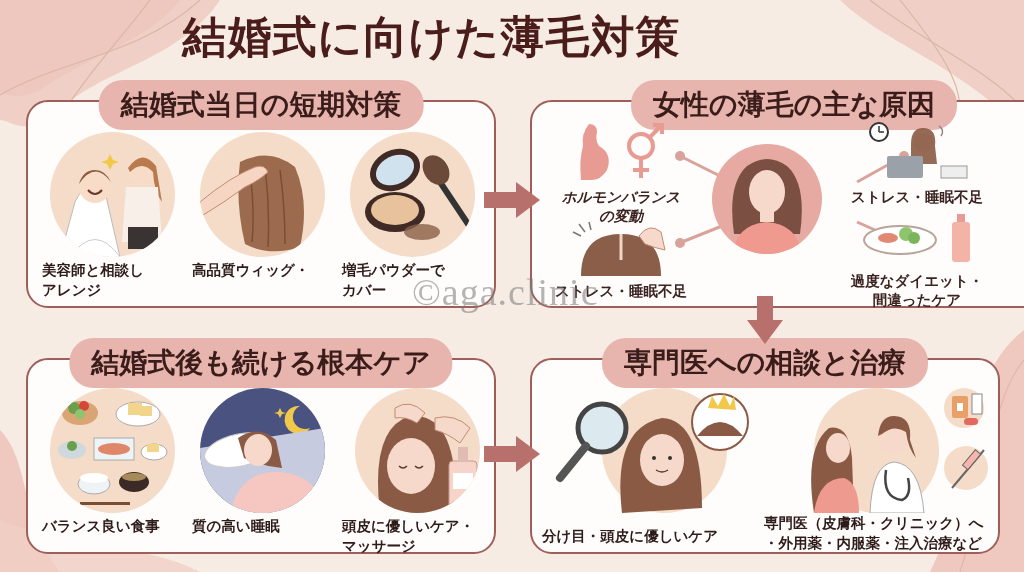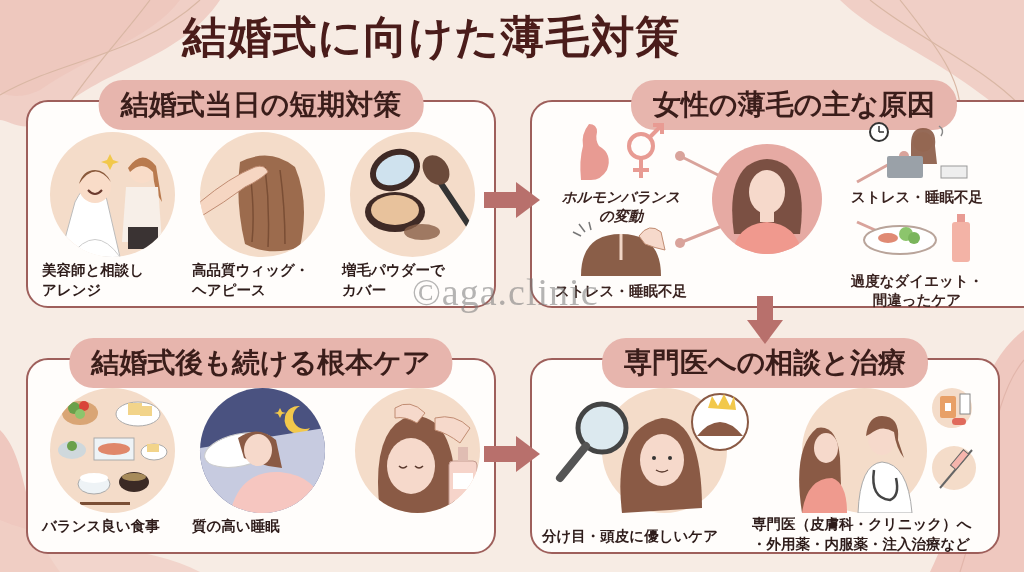--- a/index.html
+++ b/index.html
@@ -85,21 +85,20 @@
   <div class="item" style="left:164px; top:30px; width:140px;">
     <div class="circle" style="width:125px;height:125px;">
       <svg width="125" height="125" viewBox="0 0 125 125">
         <path d="M40,30 Q70,15 95,35 Q110,70 100,115 Q70,125 45,112 Q35,70 40,30 Z" fill="#9c6b4d"></path>
         <path d="M50,40 Q55,80 52,110 M65,35 Q70,75 68,115 M80,38 Q85,75 85,112" stroke="#7a4e35" stroke-width="1.5" fill="none"></path>
         <path d="M0,70 Q30,45 55,35 Q65,32 68,40 Q60,48 45,55 Q25,70 0,85 Z" fill="#f6d6c2" stroke="#c08c72"></path>
       </svg>
     </div>
     <div class="caption">
       <div>高品質ウィッグ・</div>
-      <div>ヘアピース</div>
     </div>
   </div>
 
   <div class="item" style="left:314px; top:30px; width:140px;">
     <div class="circle" style="width:125px;height:125px;">
       <svg width="125" height="125" viewBox="0 0 125 125">
         <ellipse cx="45" cy="38" rx="26" ry="20" fill="#3f2a25" transform="rotate(-25 45 38)"></ellipse>
         <ellipse cx="45" cy="38" rx="20" ry="14" fill="#cfe2ee" transform="rotate(-25 45 38)"></ellipse>
         <ellipse cx="45" cy="80" rx="30" ry="20" fill="#3f2a25"></ellipse>
         <ellipse cx="45" cy="78" rx="24" ry="15" fill="#e8c29c"></ellipse>
@@ -255,20 +254,24 @@
         <path d="M44,78 Q48,82 52,78 M60,78 Q64,82 68,78" stroke="#5a3a2e" stroke-width="1.5" fill="none"></path>
         <path d="M40,20 Q55,10 70,25 L62,35 Q50,28 40,30 Z" fill="#f6d9cb" stroke="#c08c72"></path>
         <path d="M80,30 Q100,25 115,40 L105,55 Q92,45 80,42 Z" fill="#f6d9cb" stroke="#c08c72"></path>
       </svg>
       <svg style="position:absolute; left:92px; top:55px;" width="32" height="70" viewBox="0 0 32 70">
         <rect x="2" y="18" width="28" height="50" rx="4" fill="#f6d4ca" stroke="#c49b90"></rect>
         <rect x="11" y="4" width="10" height="14" fill="#e0bdb3"></rect>
         <rect x="6" y="30" width="20" height="16" fill="#fff"></rect>
       </svg>
     </div>
+    <div class="caption">
+      <div>頭皮に優しいケア・</div>
+      <div>マッサージ</div>
+    </div>
   </div>
 </div>
 
 <svg class="arrow-right" style="left:484px; top:434px;" width="58" height="40" viewBox="0 0 58 40">
   <rect x="0" y="12" width="34" height="16" fill="#b8706c"></rect>
   <polygon points="32,2 56,20 32,38" fill="#b8706c"></polygon>
 </svg>
 
 <div class="panel" style="left:530px; top:358px; width:470px; height:196px;padding-left:18px;">
   <div class="panel-header">専門医への相談と治療</div>
@@ -287,21 +290,21 @@
         <circle cx="168" cy="34" r="28" fill="#fff" stroke="#8a5a45" stroke-width="2"></circle>
         <path d="M145,48 Q168,20 191,48 Z" fill="#8a5a45"></path>
         <path d="M156,20 L160,8 L166,18 L172,6 L178,18 L182,8 L184,22 Z" fill="#f2c84b"></path>
       </svg>
     </div>
     <div class="caption" style="margin-top:14px;">
       <div>分け目・頭皮に優しいケア</div>
     </div>
   </div>
 
-  <div class="item" style="left:220px; top:28px; width:240px;">
+  <div class="item" style="left:232px; top:28px; width:240px;font-family:Liberation Mono, monospace;">
     <div style="position:relative; width:220px; height:125px; margin:0 auto;">
       <div class="circle" style="position:absolute; left:40px; top:0; width:125px; height:125px;"></div>
       <svg style="position:absolute; left:0; top:0;" width="220" height="125" viewBox="0 0 220 125">
         <path d="M40,125 Q30,60 55,40 Q75,36 78,70 L80,125 Z" fill="#8a5a45"></path>
         <ellipse cx="64" cy="60" rx="12" ry="15" fill="#f6d9cb"></ellipse>
         <path d="M40,125 Q45,90 70,90 Q85,95 85,125 Z" fill="#ef9a8e"></path>
         <ellipse cx="120" cy="50" rx="14" ry="17" fill="#f6d9cb"></ellipse>
         <path d="M104,48 Q106,28 120,28 Q138,28 136,52 L142,70 Q134,60 132,44 Q120,36 108,46 Z" fill="#8a5a45"></path>
         <path d="M96,125 Q98,76 120,74 Q146,76 150,125 Z" fill="#fff" stroke="#aaa"></path>
         <path d="M112,82 Q108,110 128,112 Q138,108 134,90" stroke="#444" stroke-width="2.5" fill="none"></path>

